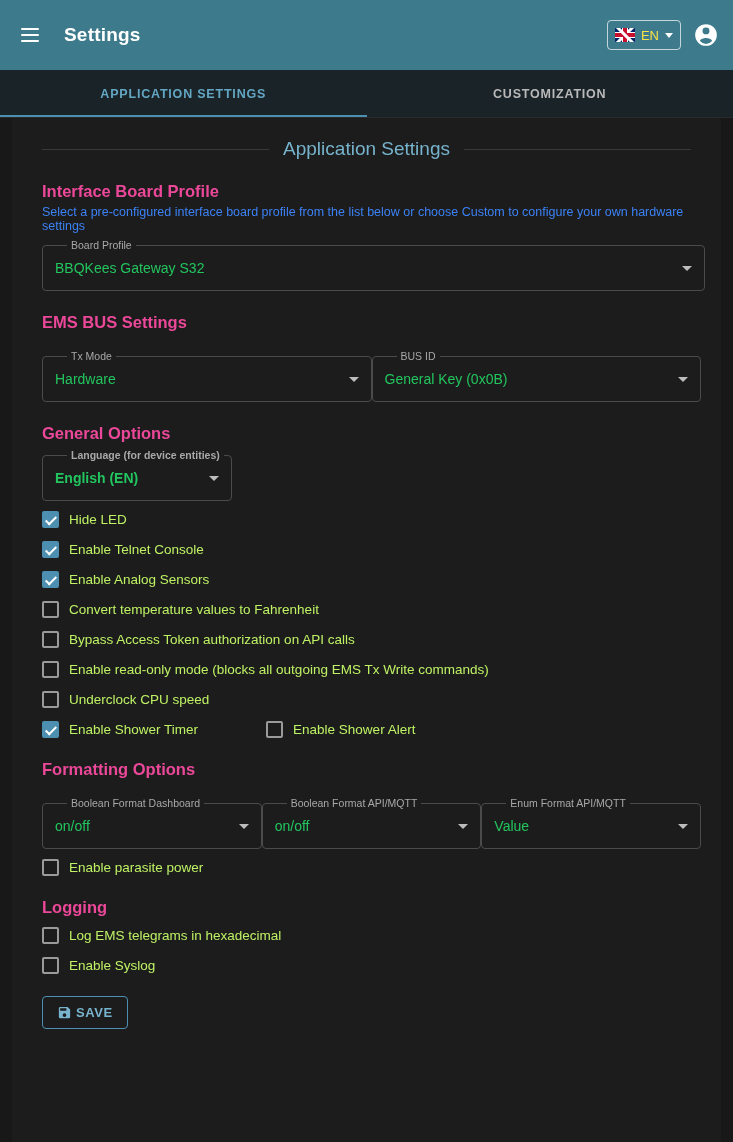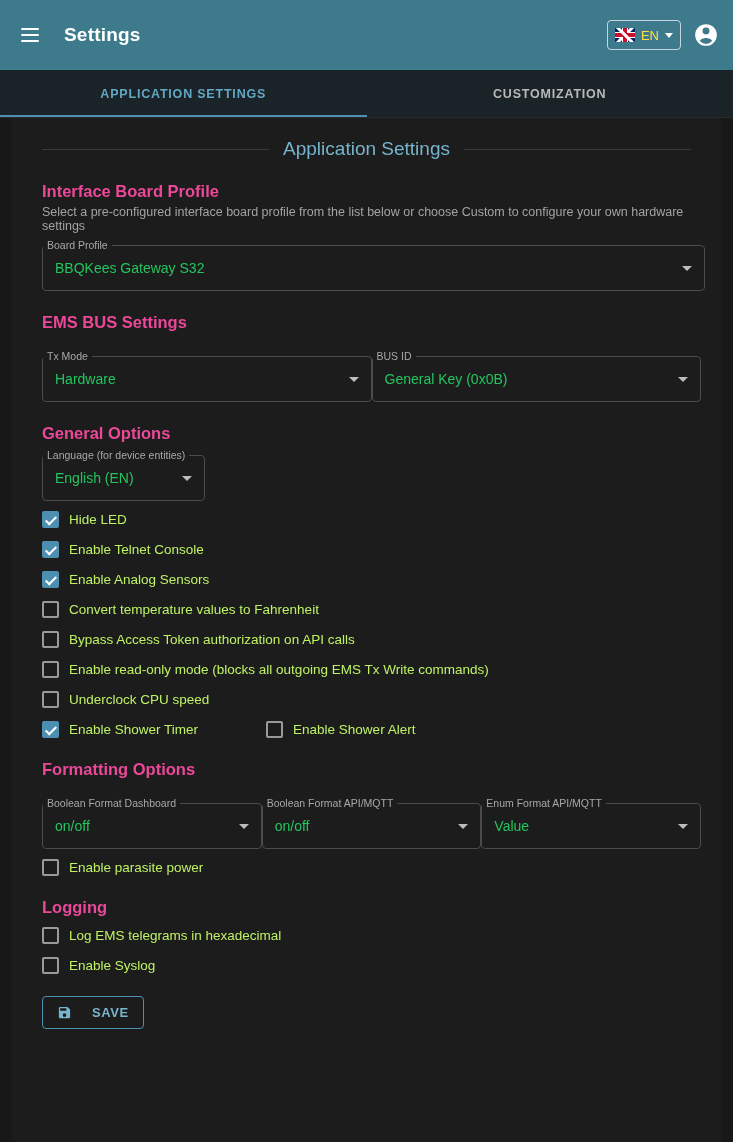--- a/index.html
+++ b/index.html
@@ -162,42 +162,42 @@
     white-space: nowrap;
   }
 
   .section-title {
     color: #ec4899;
     font-size: 16.5px;
     font-weight: bold;
     margin: 22px 0 2px 14px;
   }
   .section-sub {
-    color: #a3a3a3;
+    color: #3b82f6;
     font-size: 12.5px;
     margin: 4px 0 6px 14px;
   }
 
   
   .field {
     position: relative;
     border: 1px solid #4b4b4b;
     border-radius: 4px;
     height: 46px;
     display: flex;
     align-items: center;
     padding: 0 12px;
     margin: 12px 0 0 14px;
     background: transparent;
     cursor: pointer;
   }
   .field .legend {
     position: absolute;
     top: -7px;
-    left: 0;
+    left: 24px;
     background: #1c1c1c;
     padding: 0 4px;
     font-size: 10.5px;
     color: #a8a8a8;
     white-space: nowrap;
   }
   .field .value {
     font-size: 14px;
     color: #22c55e;
   }
@@ -251,21 +251,21 @@
     color: #bef264;
     cursor: pointer;
   }
   .inline-extra { margin-left: 58px; }
 
   
   .save-btn {
     margin: 22px 0 0 14px;
     display: inline-flex;
     align-items: center;
-    gap: 20px;
+    gap: 4px;
     border: 1px solid #4d8fb0;
     color: #79b4cf;
     border-radius: 4px;
     padding: 8px 14px;
     font-size: 13px;
     font-weight: bold;
     letter-spacing: .6px;
     cursor: pointer;
     background: transparent;
   }
@@ -338,21 +338,21 @@
     </div>
     <div class="field">
       <span class="legend">BUS ID</span>
       <span class="value">General Key (0x0B)</span>
       <span class="arrow"></span>
     </div>
   </div>
 
   
   <div class="section-title">General Options</div>
-  <div class="field" style="width:163px;">
+  <div class="field" style="width:190px;font-weight:bold;">
     <span class="legend">Language (for device entities)</span>
     <span class="value">English (EN)</span>
     <span class="arrow"></span>
   </div>
 
   <div class="check-row">
     <span class="cb checked"></span>
     <span class="check-label">Hide LED</span>
   </div>
   <div class="check-row">

